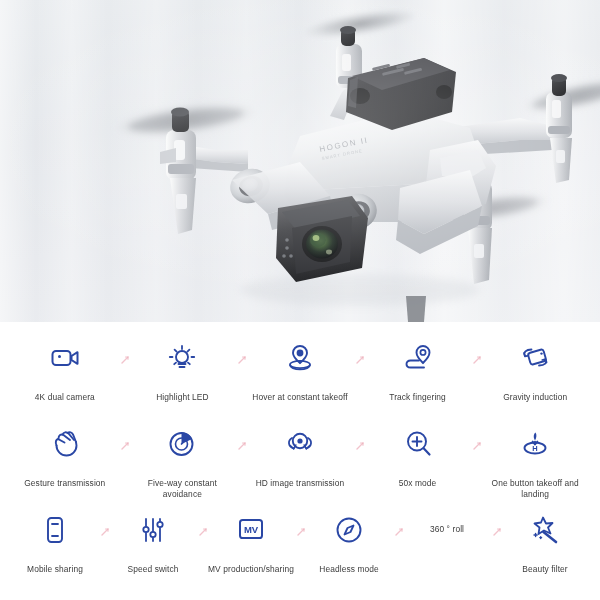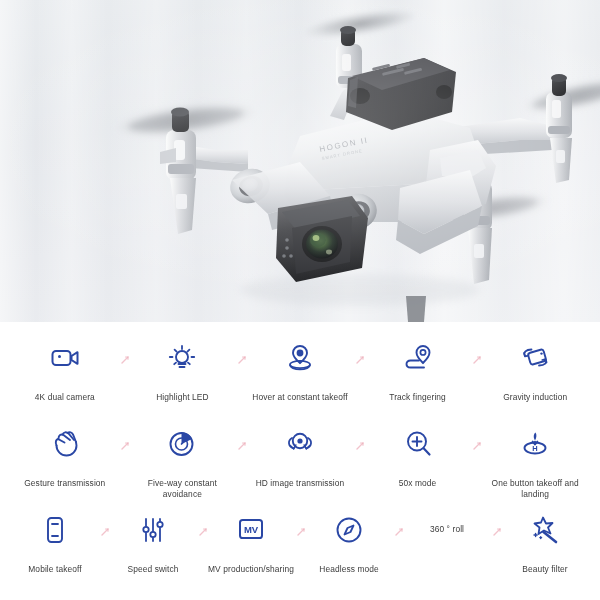--- a/index.html
+++ b/index.html
@@ -492,21 +492,21 @@
     <div class="frow">
 
       <div class="fcell">
         <div class="ficon">
           <svg width="26" height="30" viewBox="0 0 26 30">
             <rect x="6" y="3" width="14" height="24" rx="3.2" fill="none" stroke="#2a47a5" stroke-width="1.9"></rect>
             <path d="M10 9 H16" stroke="#2a47a5" stroke-width="1.8" stroke-linecap="round"></path>
             <path d="M10 21 H16" stroke="#2a47a5" stroke-width="1.8" stroke-linecap="round"></path>
           </svg>
         </div>
-        <div class="flabel">Mobile takeoff</div>
+        <div class="flabel">Mobile sharing</div>
         <div class="tick">
           <svg width="8" height="8" viewBox="0 0 8 8">
               <path d="M1 7 L7 1" stroke="#e0768a" stroke-width="1.4" stroke-linecap="round" opacity="0.8"></path>
               <path d="M4.5 1 L7 1 L7 3.2" stroke="#e0768a" stroke-width="1.2" fill="none" stroke-linecap="round" opacity="0.8"></path>
             </svg>
         </div>
       </div>
 
       <div class="fcell">
         <div class="ficon">

